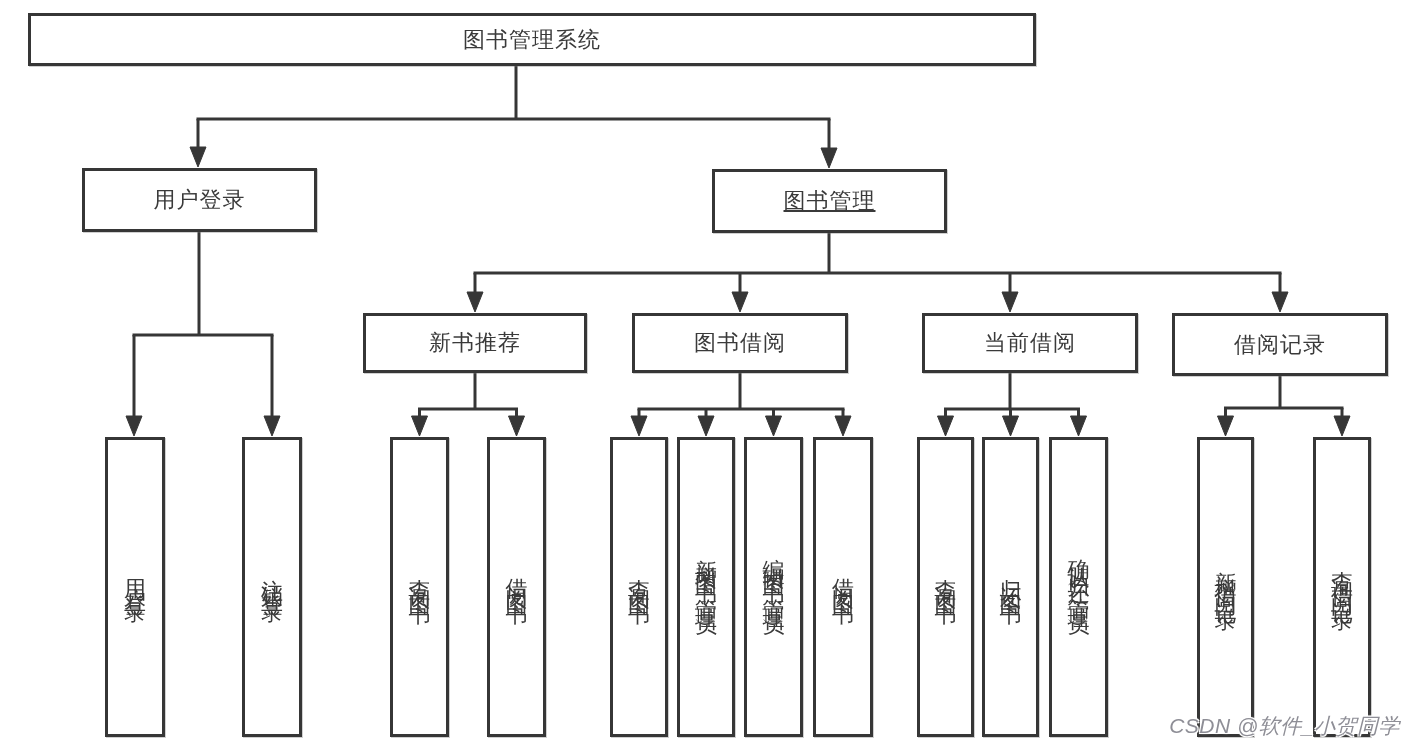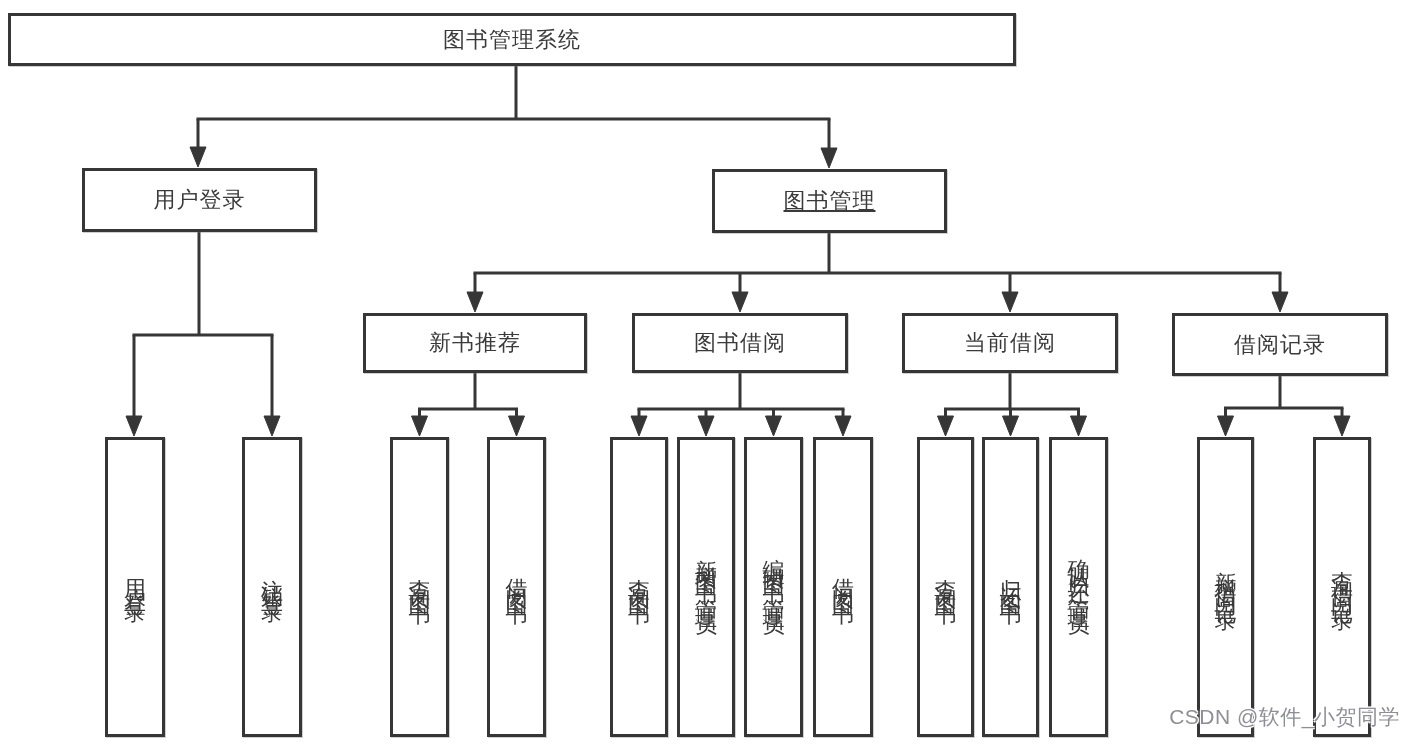--- a/index.html
+++ b/index.html
@@ -40,26 +40,27 @@
   .vbox {
     writing-mode: vertical-rl;
     text-orientation: mixed;
     letter-spacing: 8px;
     padding-bottom: 20px;
     font-size: 22px;
   }
   .watermark {
     position: absolute;
     right: 5px;
-    bottom: 16px;
+    bottom: 7px;
     font-size: 21px;
     color: #8e8e96;
     letter-spacing: 0.5px;
     text-shadow: -1px -1px 0 #fff, 1px -1px 0 #fff, -1px 1px 0 #fff, 1px 1px 0 #fff, 0 0 3px #fff;
     white-space: nowrap;
+    font-style: italic;
   }
 </style>
 </head>
 <body>
 
 <div class="stage">
 
   <svg class="connector-layer" viewBox="0 0 1405 747" aria-hidden="true">
 
     <g>
@@ -129,28 +130,28 @@
     <g>
       <line x1="1280" y1="375" x2="1280" y2="408"></line>
       <line x1="1224" y1="408" x2="1343.5" y2="408"></line>
       <line x1="1225.5" y1="408" x2="1225.5" y2="420"></line>
       <polygon points="1225.5,436 1217.5,416 1233.5,416"></polygon>
       <line x1="1342" y1="408" x2="1342" y2="420"></line>
       <polygon points="1342,436 1334,416 1350,416"></polygon>
     </g>
   </svg>
 
-  <div class="box" style="left:8px; top:13px; width:1008px; height:53px;">图书管理系统</div>
+  <div class="box" style="left:28px; top:13px; width:1008px; height:53px;">图书管理系统</div>
 
   <div class="box" style="left:82px; top:168px; width:235px; height:64px;">用户登录</div>
   <div class="box" style="left:712px; top:169px; width:235px; height:64px;text-decoration:underline;">图书管理</div>
 
   <div class="box" style="left:363px; top:313px; width:224px; height:60px;">新书推荐</div>
   <div class="box" style="left:632px; top:313px; width:216px; height:60px;">图书借阅</div>
-  <div class="box" style="left:902px; top:313px; width:216px; height:60px;">当前借阅</div>
+  <div class="box" style="left:922px; top:313px; width:216px; height:60px;">当前借阅</div>
   <div class="box" style="left:1172px; top:313px; width:216px; height:63px;">借阅记录</div>
 
   <div class="box vbox" style="left:105px; top:437px; width:60px; height:300px;">用户登录</div>
   <div class="box vbox" style="left:242px; top:437px; width:60px; height:300px;">注销登录</div>
 
   <div class="box vbox" style="left:390px; top:437px; width:59px; height:300px;">查询图书</div>
   <div class="box vbox" style="left:487px; top:437px; width:59px; height:300px;">借阅图书</div>
 
   <div class="box vbox" style="left:610px; top:437px; width:58px; height:300px;">查询图书</div>
   <div class="box vbox" style="left:677px; top:437px; width:58px; height:300px;">新增图书（管理员）</div>

